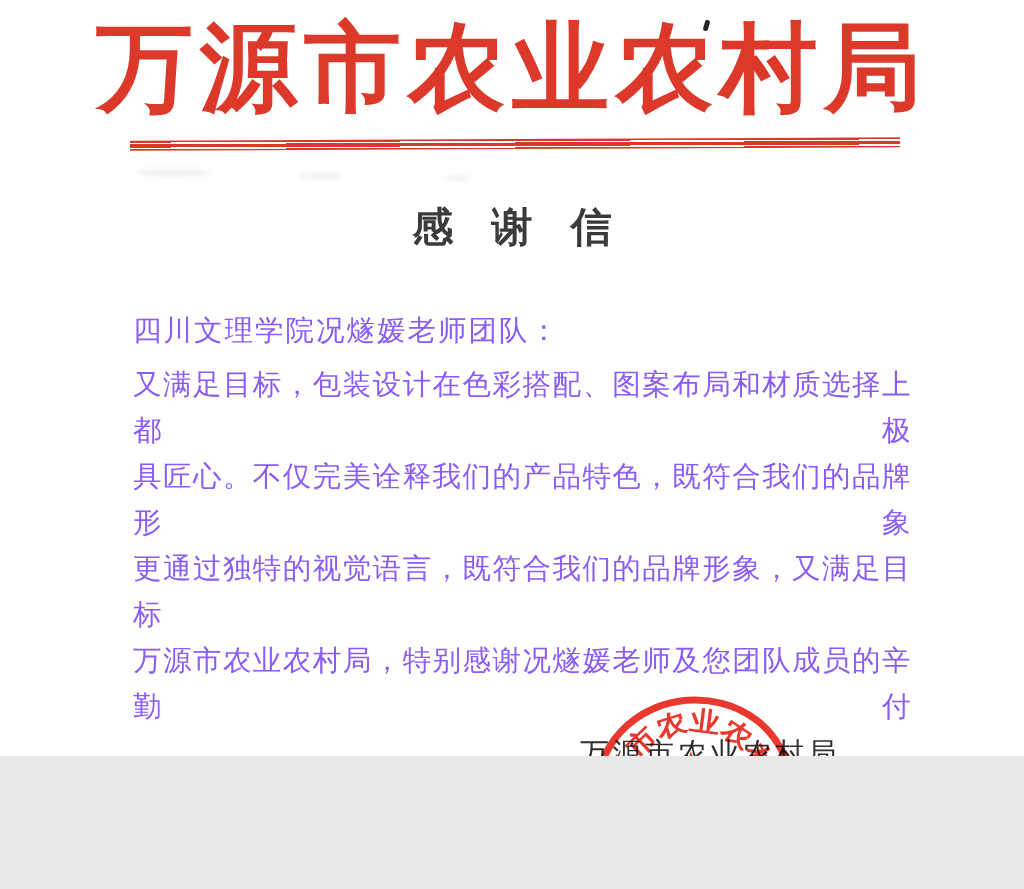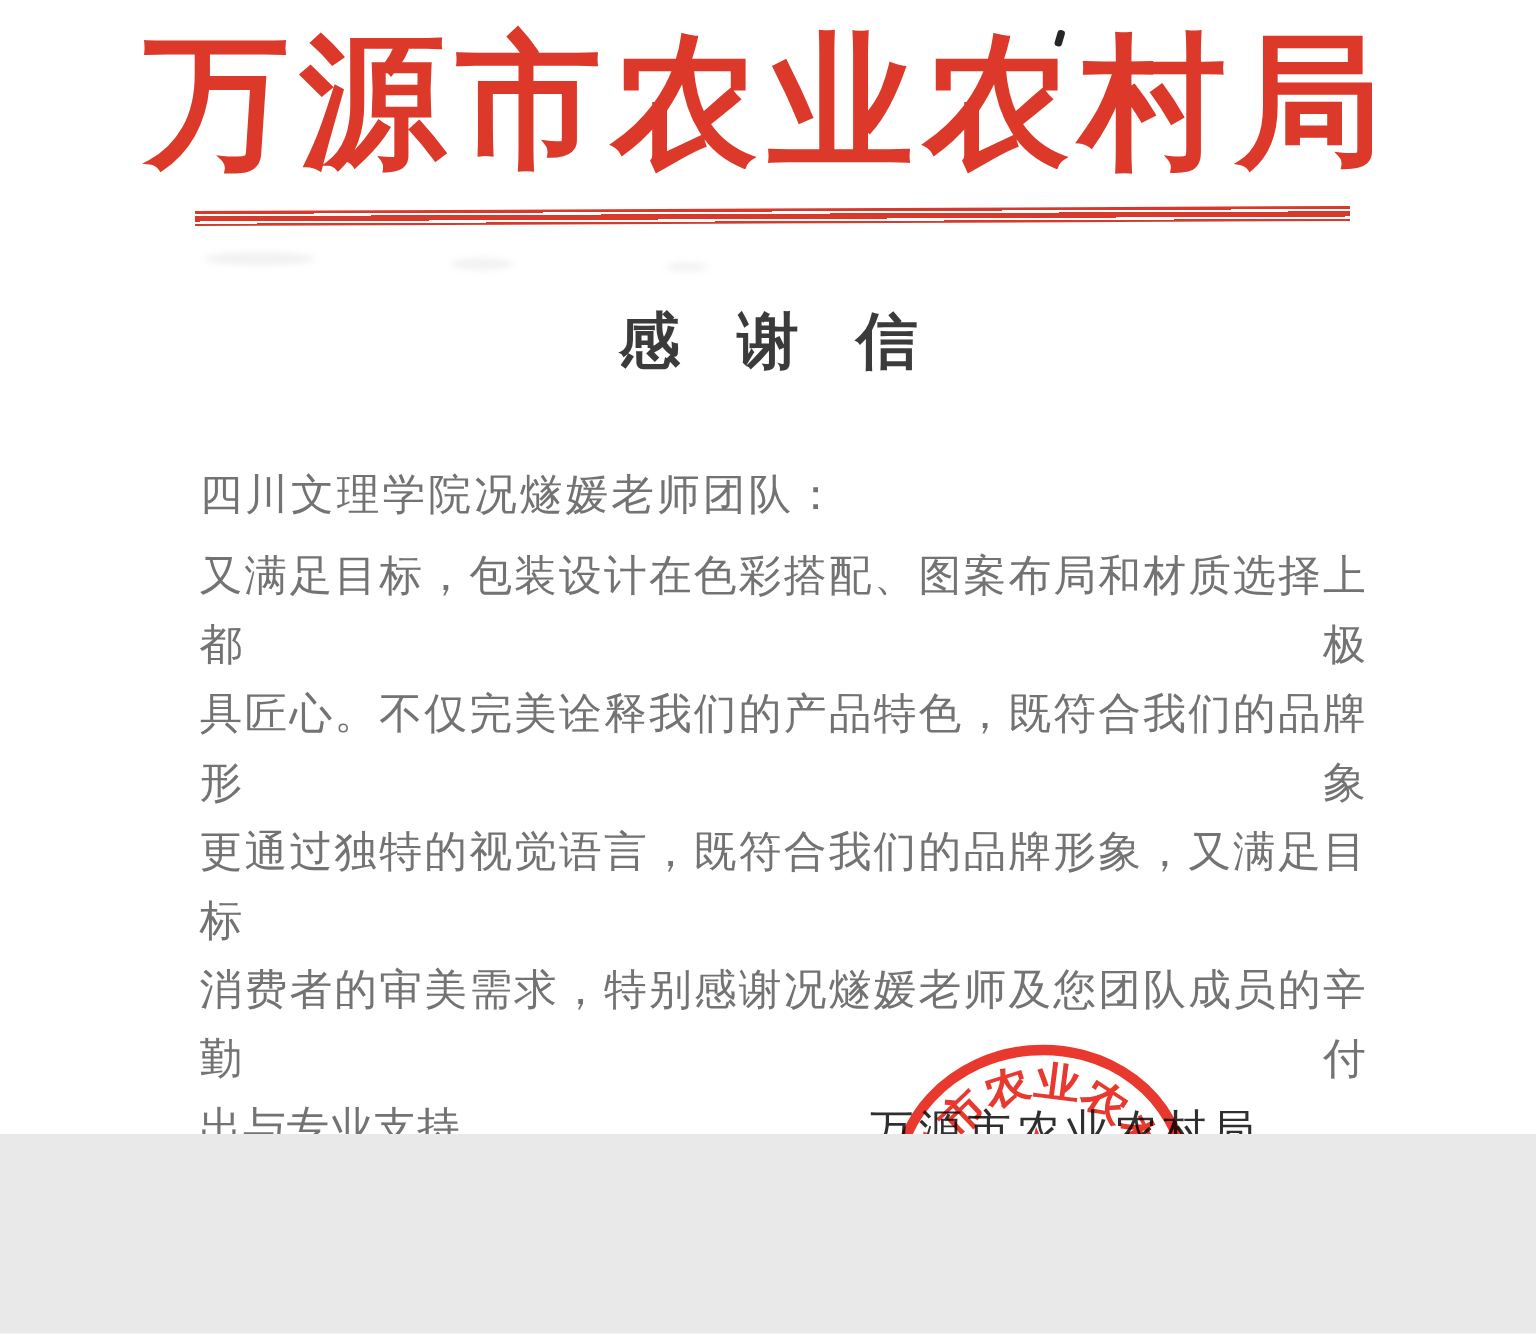--- a/index.html
+++ b/index.html
@@ -42,21 +42,21 @@
     font-weight:bold;
     color:#3b3b3b;
     letter-spacing:14px;
     padding-left:14px;
   }
   
   .letter-content{
     position:absolute;top:308px;left:133px;width:778px;
     font-size:28.5px;
     line-height:46px;
-    color:#737373;
+    color:#8b5cf6;
   }
   .salutation{
     margin-bottom:8px;
     letter-spacing:2px;
     white-space:nowrap;
   }
   .bline{
     text-align:justify;
     text-align-last:justify;
     letter-spacing:0.5px;
@@ -112,22 +112,21 @@
   <h1 class="letterhead-title">万源市农业农村局</h1>
   <div class="letterhead-divider"></div>
 
   <h2 class="letter-title">感 谢 信</h2>
 
   <div class="letter-content">
     <div class="salutation">四川文理学院况燧媛老师团队：</div>
     <div class="bline">又满足目标，包装设计在色彩搭配、图案布局和材质选择上都极</div>
     <div class="bline">具匠心。不仅完美诠释我们的产品特色，既符合我们的品牌形象</div>
     <div class="bline">更通过独特的视觉语言，既符合我们的品牌形象，又满足目标</div>
-    <div class="bline">消费者的审美需求，特别感谢况燧媛老师及您团队成员的辛勤付</div>
-    <div class="bline last">出与专业支持。</div>
+    <div class="bline">万源市农业农村局，特别感谢况燧媛老师及您团队成员的辛勤付</div>
   </div>
 
   <div class="signature">万源市农业农村局</div>
   <div class="date">2024年 12 月 30 日</div>
 
   <svg class="seal" viewBox="0 0 206 186" aria-hidden="true">
     <ellipse cx="103" cy="91" rx="96" ry="87" fill="none" stroke="#e7281c" stroke-width="7"></ellipse>
 
     <path id="sealTopArc" d="M 45 117 A 64 58 0 1 1 161 117" fill="none"></path>
     <text font-size="27" fill="#e7281c">

